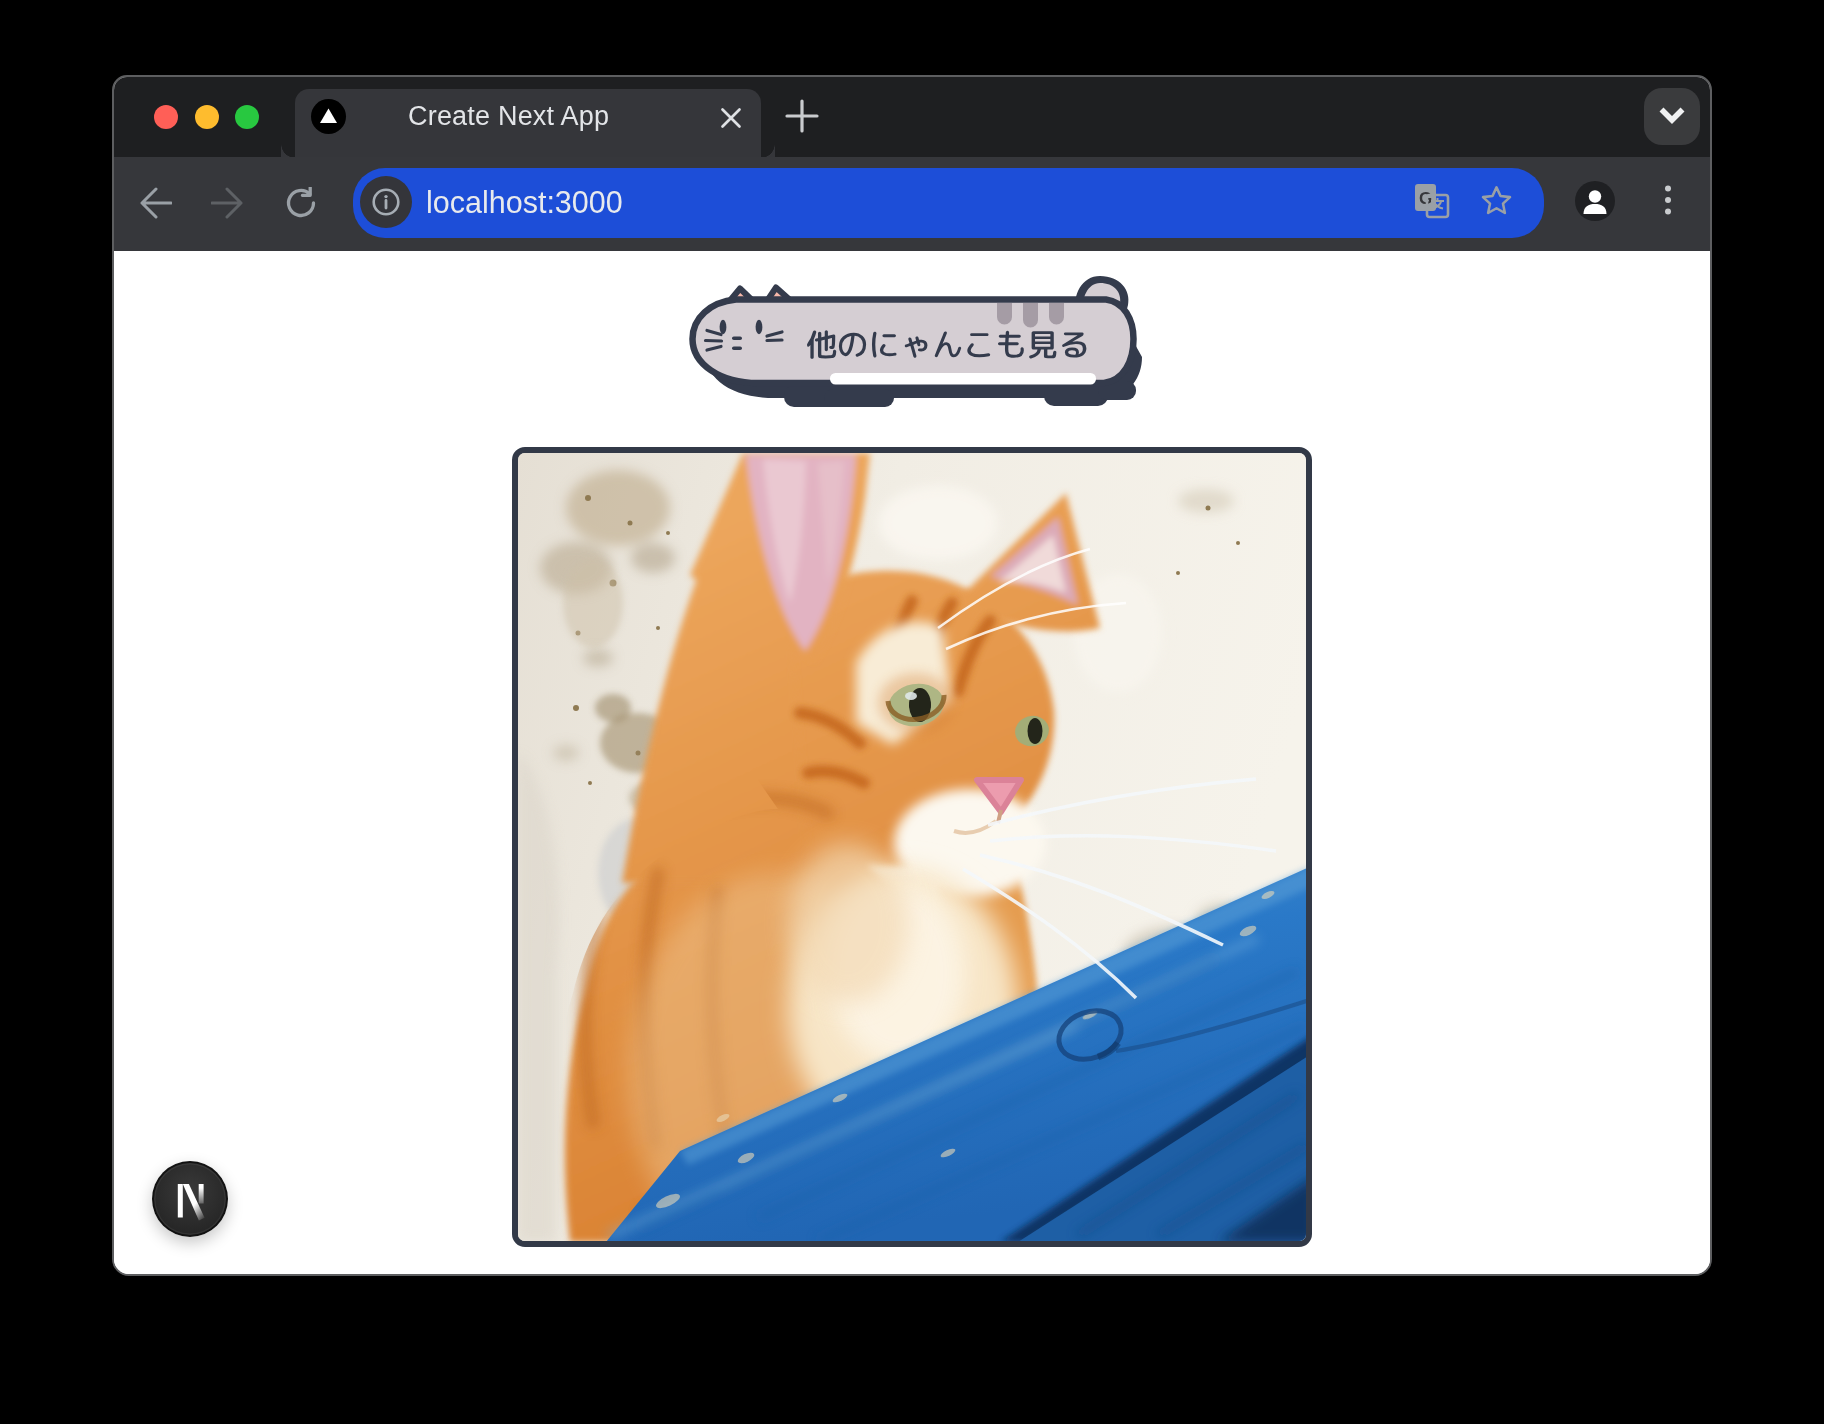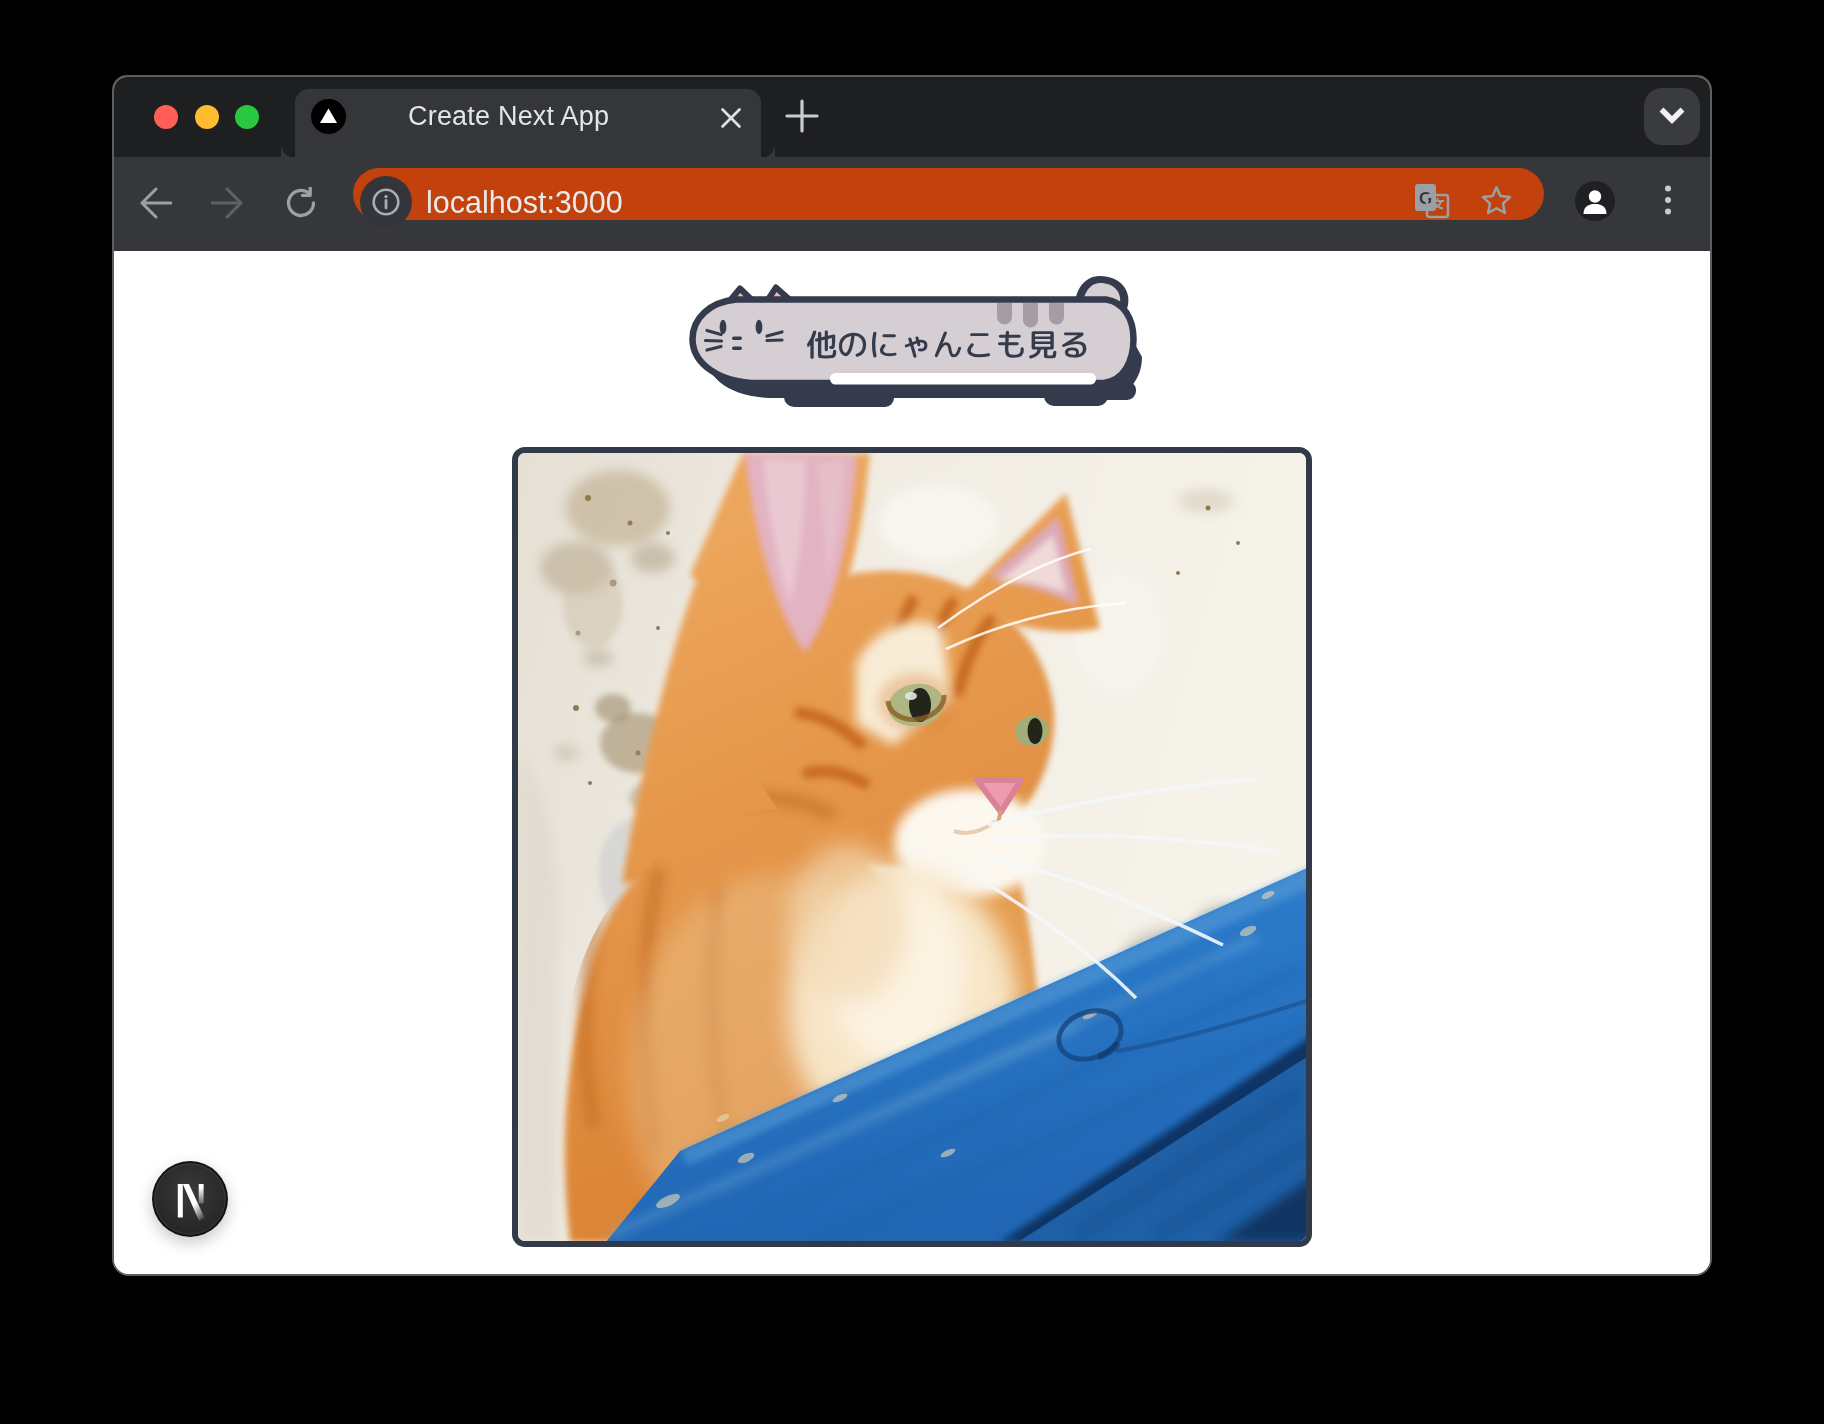--- a/index.html
+++ b/index.html
@@ -6,21 +6,21 @@
   *{box-sizing:border-box;font-family:"Liberation Sans",sans-serif;}
   #win{position:absolute;left:112px;top:75px;width:1600px;height:1201px;background:#fff;border-radius:15px 15px 17px 17px;border:2px solid #5d5e60;overflow:hidden;}
   #titlebar{position:absolute;left:0;top:0;width:100%;height:80px;background:#1e1f21;}
   .dot{position:absolute;width:24px;height:24px;border-radius:50%;top:28px;}
   #tab{position:absolute;left:181px;top:12px;width:466px;height:69px;background:#35363a;border-radius:14px 14px 0 0;}
   .tabcurve{position:absolute;width:14px;height:14px;bottom:0;background:radial-gradient(circle at 0 0, transparent 13.5px, #35363a 14px);}
   #favicon{position:absolute;left:16px;top:10px;width:35px;height:35px;border-radius:50%;background:#000;}
   #favicon svg{position:absolute;left:0;top:0;}
   #tabtitle{position:absolute;left:65px;top:12px;font-size:27px;color:#e3e5e8;letter-spacing:0.2px;margin-left:48px;}
   #toolbar{position:absolute;left:0;top:80px;width:100%;height:94px;background:#36373b;}
-  #omnibox{position:absolute;left:239px;top:11px;width:1191px;height:52px;border-radius:32px;background:#c2410c;}
+  #omnibox{position:absolute;left:239px;top:11px;width:1191px;height:70px;border-radius:32px;background:#1d4ed8;}
   #urltext{position:absolute;left:73px;top:17px;font-size:30.5px;color:#e8eaed;letter-spacing:0px;}
   #content{position:absolute;left:0;top:174px;width:100%;height:1027px;background:#fff;}
   #catbtn{position:absolute;left:564px;top:18px;}
   #frame{position:absolute;left:398px;top:196px;width:800px;height:800px;border:6px solid #323947;border-radius:13px;overflow:hidden;background:#f0ece2;}
   #nbtn{position:absolute;left:38px;top:910px;width:76px;height:76px;border-radius:50%;background:radial-gradient(circle at 50% 40%, #3a3a3a, #252525 78%);border:2px solid rgba(0,0,0,0.55);box-shadow:0 6px 16px rgba(0,0,0,0.22), inset 0 0 0 1.5px rgba(255,255,255,0.06);}
 </style>
 </head>
 <body>
 <div id="win">
   <div id="titlebar">

